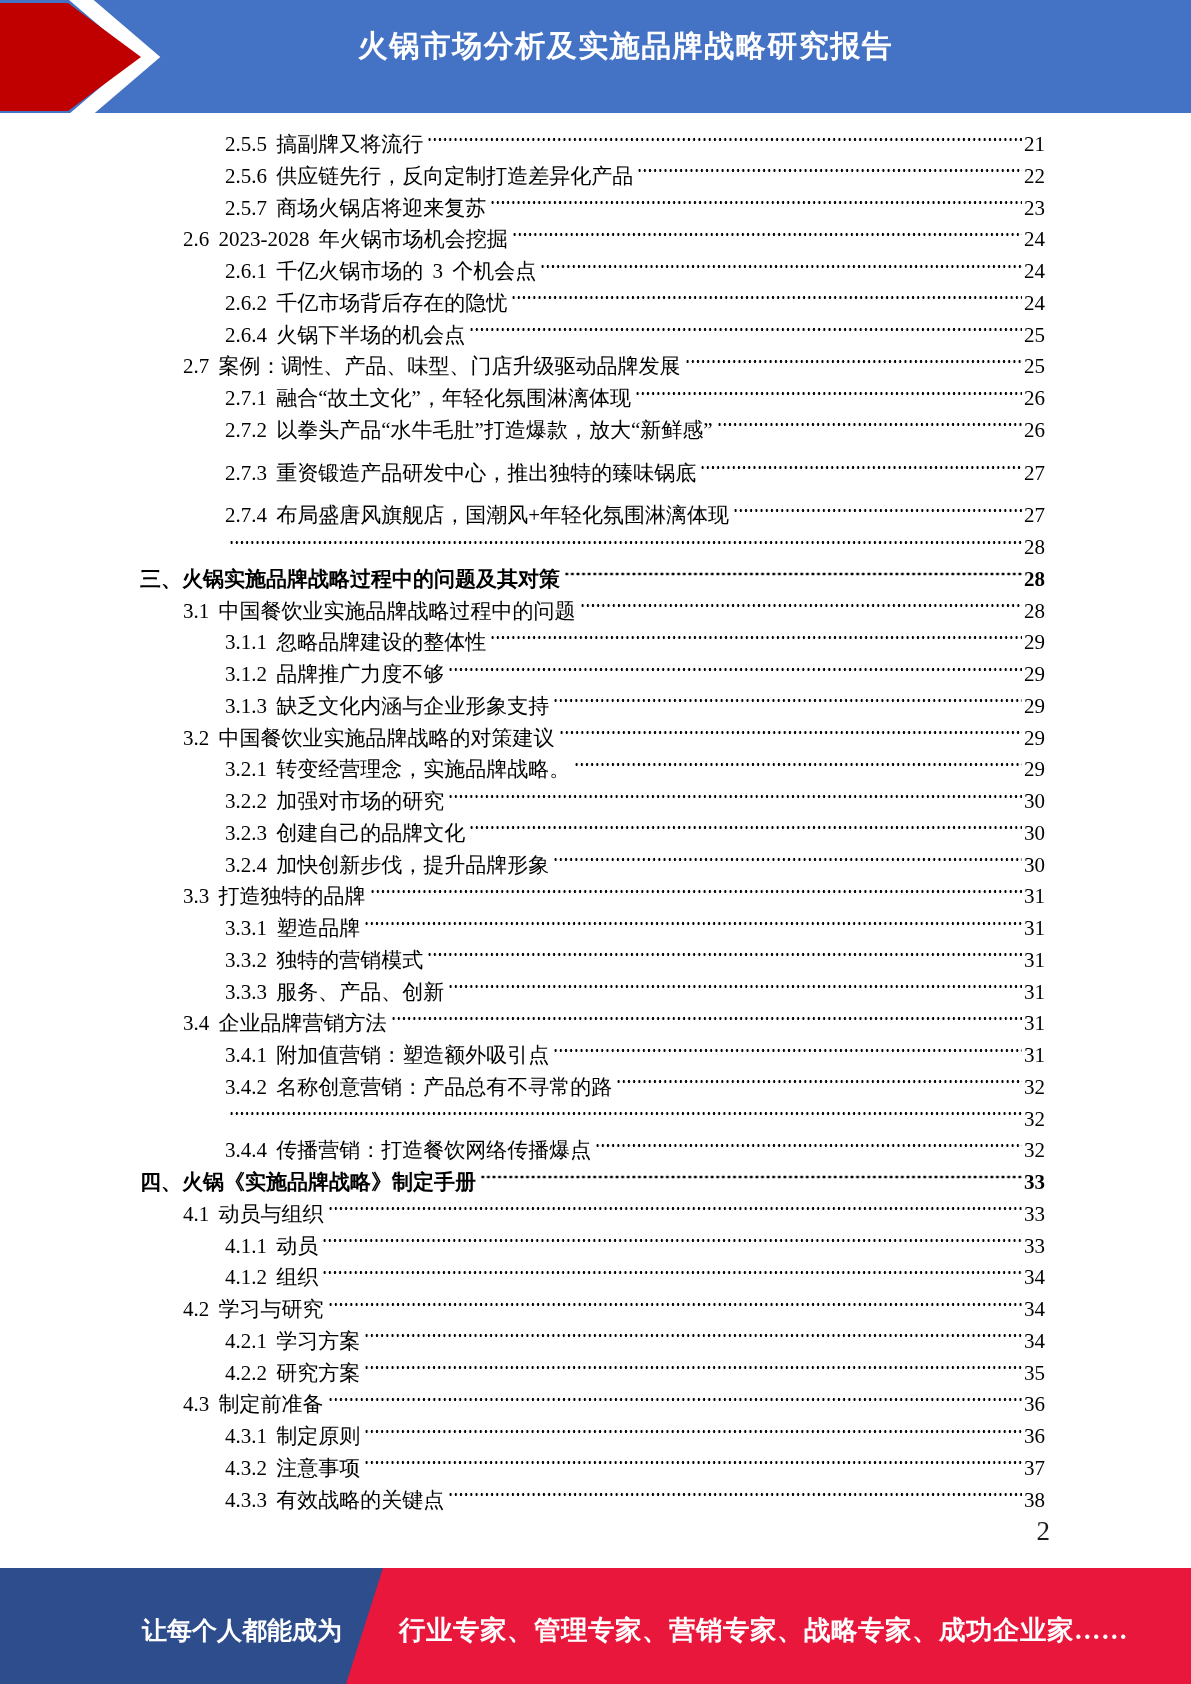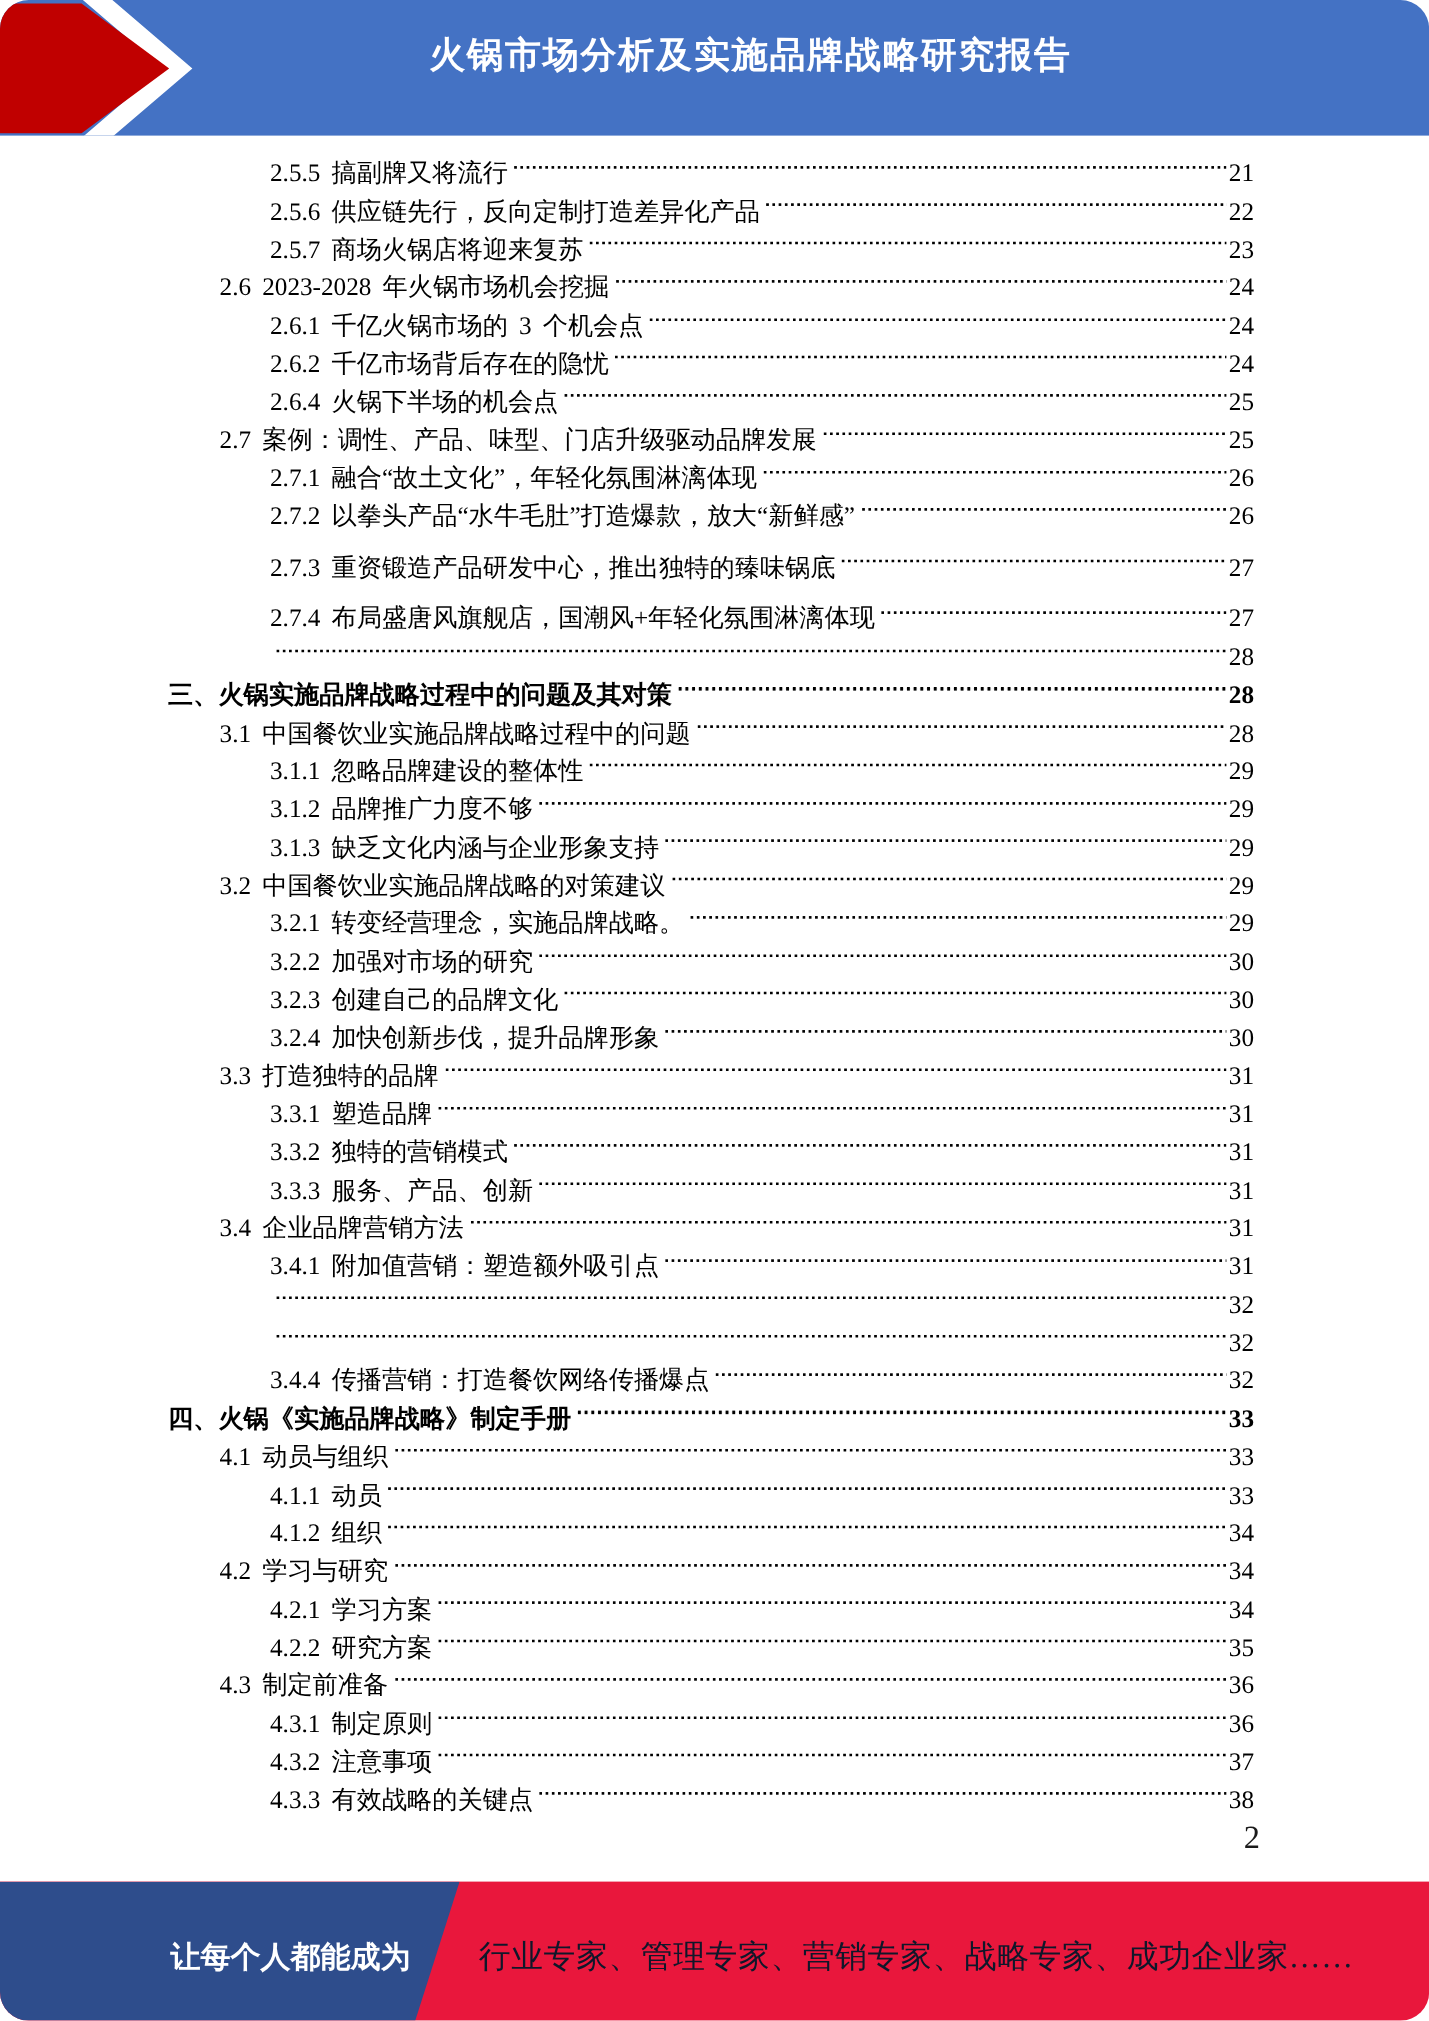--- a/index.html
+++ b/index.html
@@ -1,18 +1,18 @@
 <!DOCTYPE html>
 <html><head>
 <meta charset="utf-8">
 <style>
   html,body { margin:0; padding:0; background:#ffffff; }
   .page {
     position:relative; width:1191px; height:1684px; background:#ffffff;
-    overflow:hidden; font-family:"Liberation Serif","DejaVu Serif",serif; color:#000;border-radius:24px;
+    overflow:hidden; font-family:"Liberation Serif","DejaVu Serif",serif; color:#000;
   }
 
   
   .banner {
     position:absolute; top:0; left:0; width:1191px; height:113px;
     background:var(--header-blue,#4472c4);
   }
   .banner-arrow { position:absolute; top:0; left:0; width:170px; height:113px; }
   .banner-title {
     position:absolute; top:26px; left:0; width:1191px; box-sizing:border-box;
@@ -61,22 +61,22 @@
     position:absolute; top:0; left:0; width:1191px; height:116px;
     background:var(--footer-blue,#2e4d8c);
     clip-path:polygon(0 0, 383px 0, 346px 100%, 0 100%);
   }
   .footer-slogan-left {
     position:absolute; left:142px; top:46px;
     font-weight:bold; font-size:25px; color:#fff; white-space:nowrap;
   }
   .footer-slogan-right {
     position:absolute; left:399px; top:44px;
-    font-weight:normal; font-size:26.5px; letter-spacing:0.5px;
-    color:#0f172a; white-space:nowrap;
+    font-weight:bold; font-size:26.5px; letter-spacing:0.5px;
+    color:#ffffff; white-space:nowrap;
   }
 </style>
 </head>
 <body>
 
 <div class="page" style="--header-blue: #4472c4; --footer-blue: #2e4d8c; --footer-red: #e9173c;">
 
   <div class="banner">
     <svg class="banner-arrow" viewBox="0 0 170 113" width="170" height="113">
       <polyline points="72,-8 148,57 72,122" fill="none" stroke="#ffffff" stroke-width="16"></polyline>
@@ -224,20 +224,21 @@
         <span class="toc-text">3.4 企业品牌营销方法</span>
         <span class="toc-leader"></span>
         <span class="toc-page">31</span>
       </div>
       <div class="toc-row lvl3">
         <span class="toc-text">3.4.1 附加值营销：塑造额外吸引点</span>
         <span class="toc-leader"></span>
         <span class="toc-page">31</span>
       </div>
       <div class="toc-row lvl3">
+        <span class="toc-text">3.4.2 名称创意营销：产品总有不寻常的路</span>
         <span class="toc-leader"></span>
         <span class="toc-page">32</span>
       </div>
       <div class="toc-row lvl3">
         <span class="toc-leader"></span>
         <span class="toc-page">32</span>
       </div>
       <div class="toc-row lvl3">
         <span class="toc-text">3.4.4 传播营销：打造餐饮网络传播爆点</span>
         <span class="toc-leader"></span>

